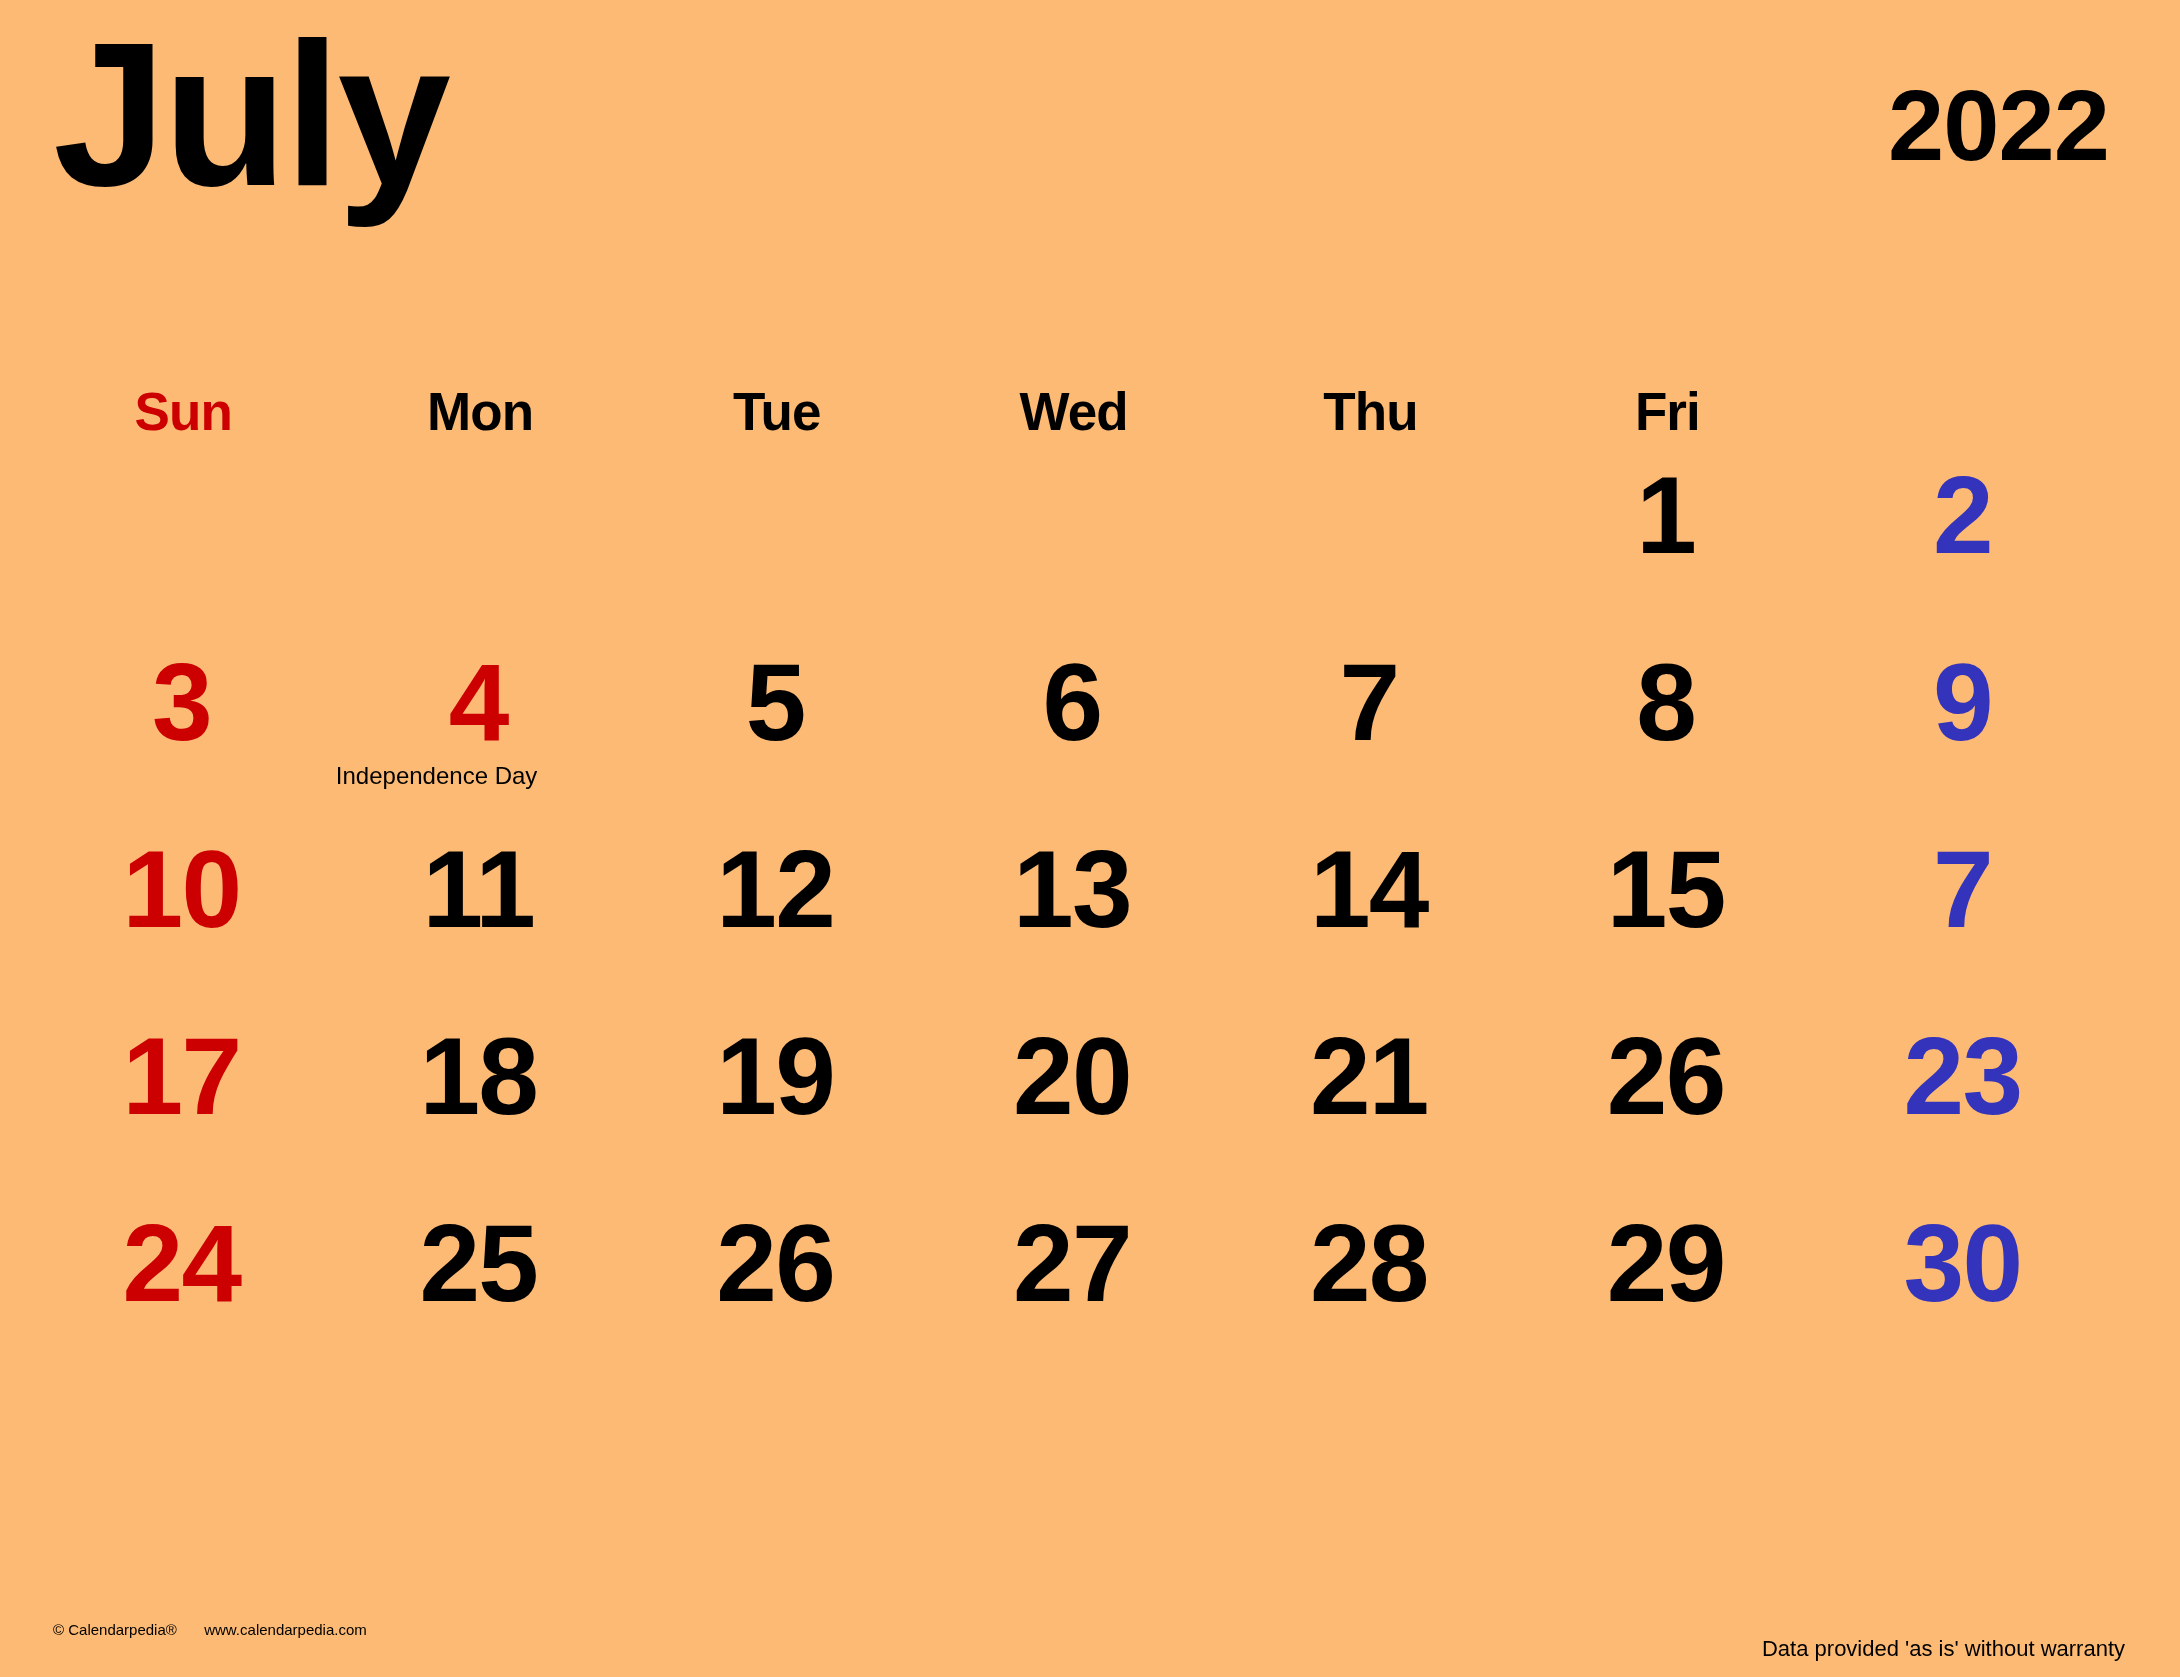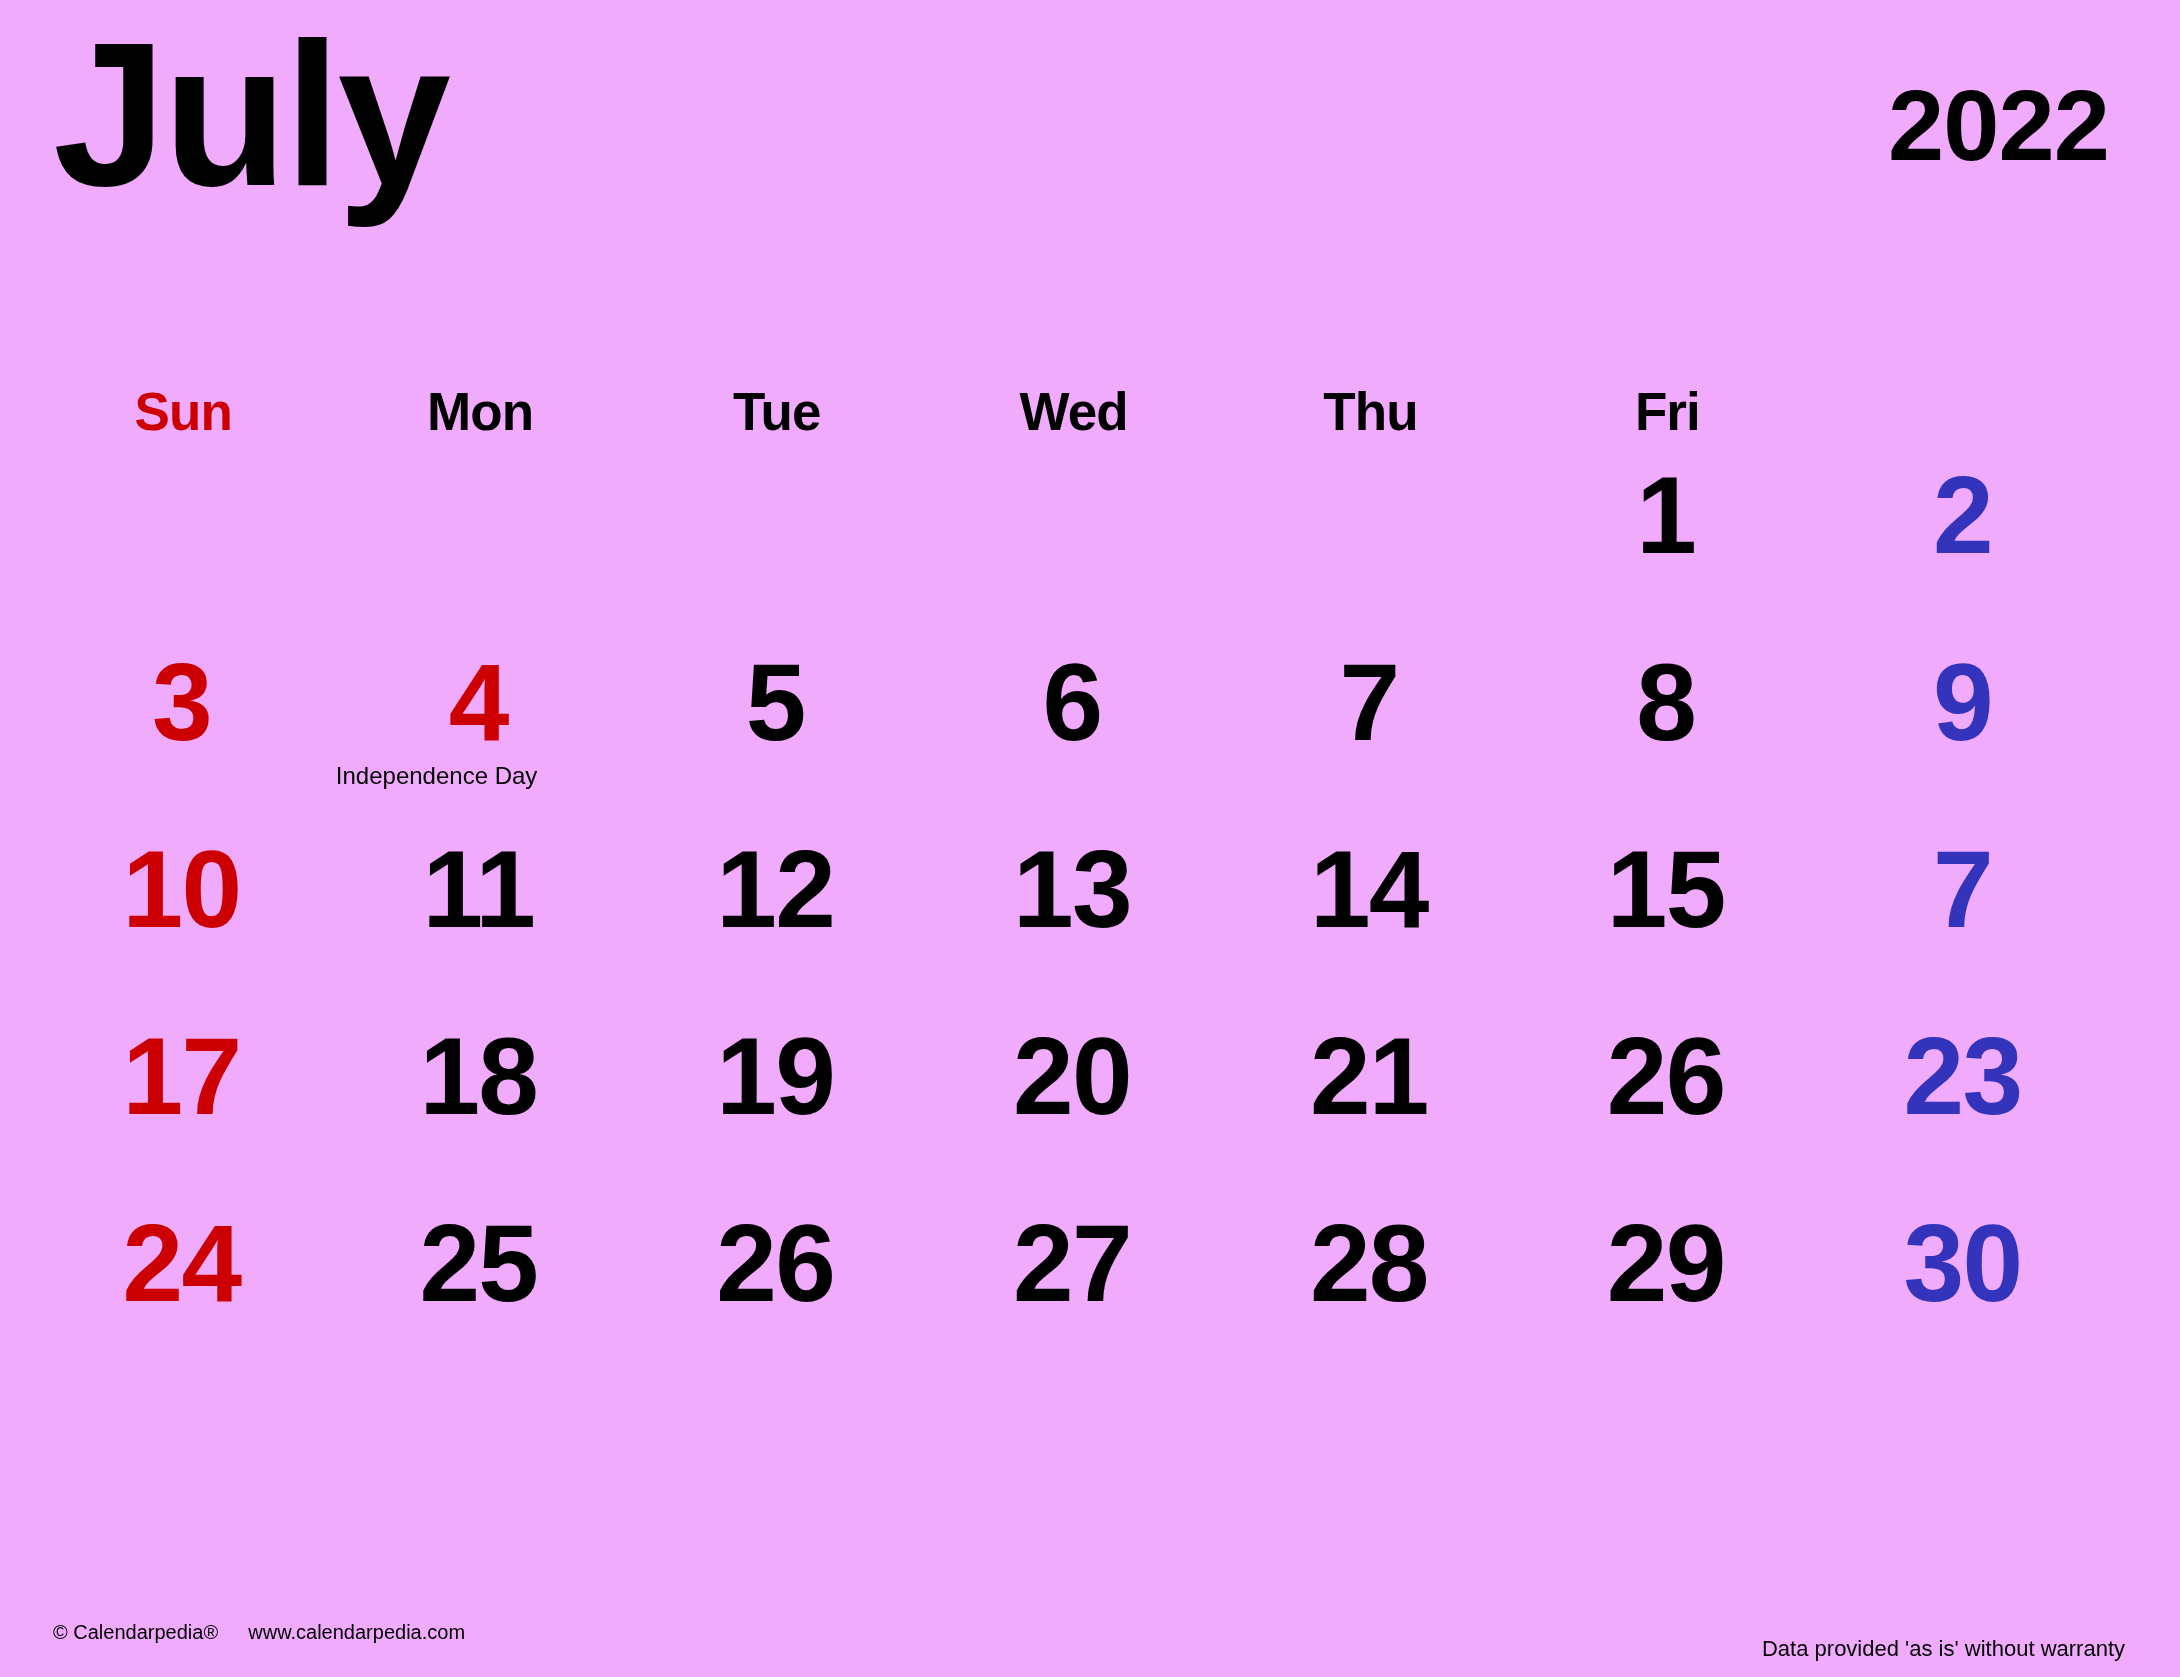--- a/index.html
+++ b/index.html
@@ -13,21 +13,21 @@
     height: 1677px;
     font-family: "Liberation Sans", sans-serif;
     color: #000000;
     overflow: hidden;
   }
 
   .page {
     position: relative;
     width: 2181px;
     height: 1677px;
-    background: #f0abfc;
+    background: #fdba74;
     box-sizing: border-box;
   }
 
   
   .header {
     position: absolute;
     left: 0;
     top: 0;
     width: 2181px;
     height: 307px;
@@ -135,21 +135,21 @@
     left: 0;
     bottom: 22px;
     width: 2181px;
     height: 34px;
   }
   .footer-left {
     position: absolute;
     left: 53px;
     top: 0;
     font-family: "Liberation Sans", sans-serif;
-    font-size: 20px;
+    font-size: 15px;
     font-weight: normal;
     color: #000000;
     white-space: nowrap;
   }
   .footer-left .sep {
     display: inline-block;
     width: 19px;
   }
   .footer-right {
     position: absolute;

